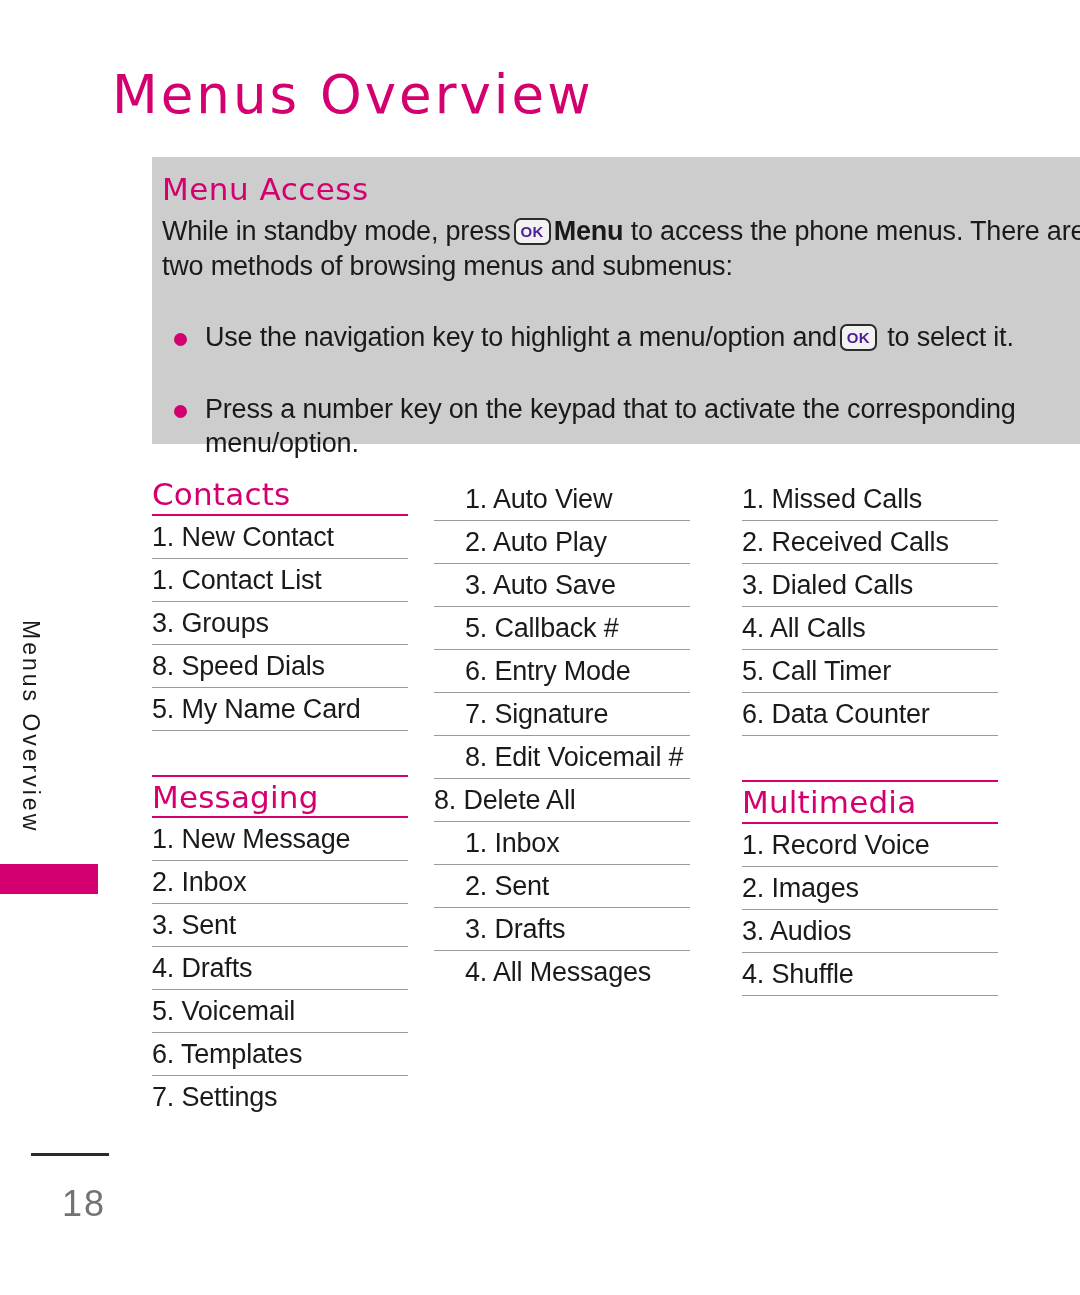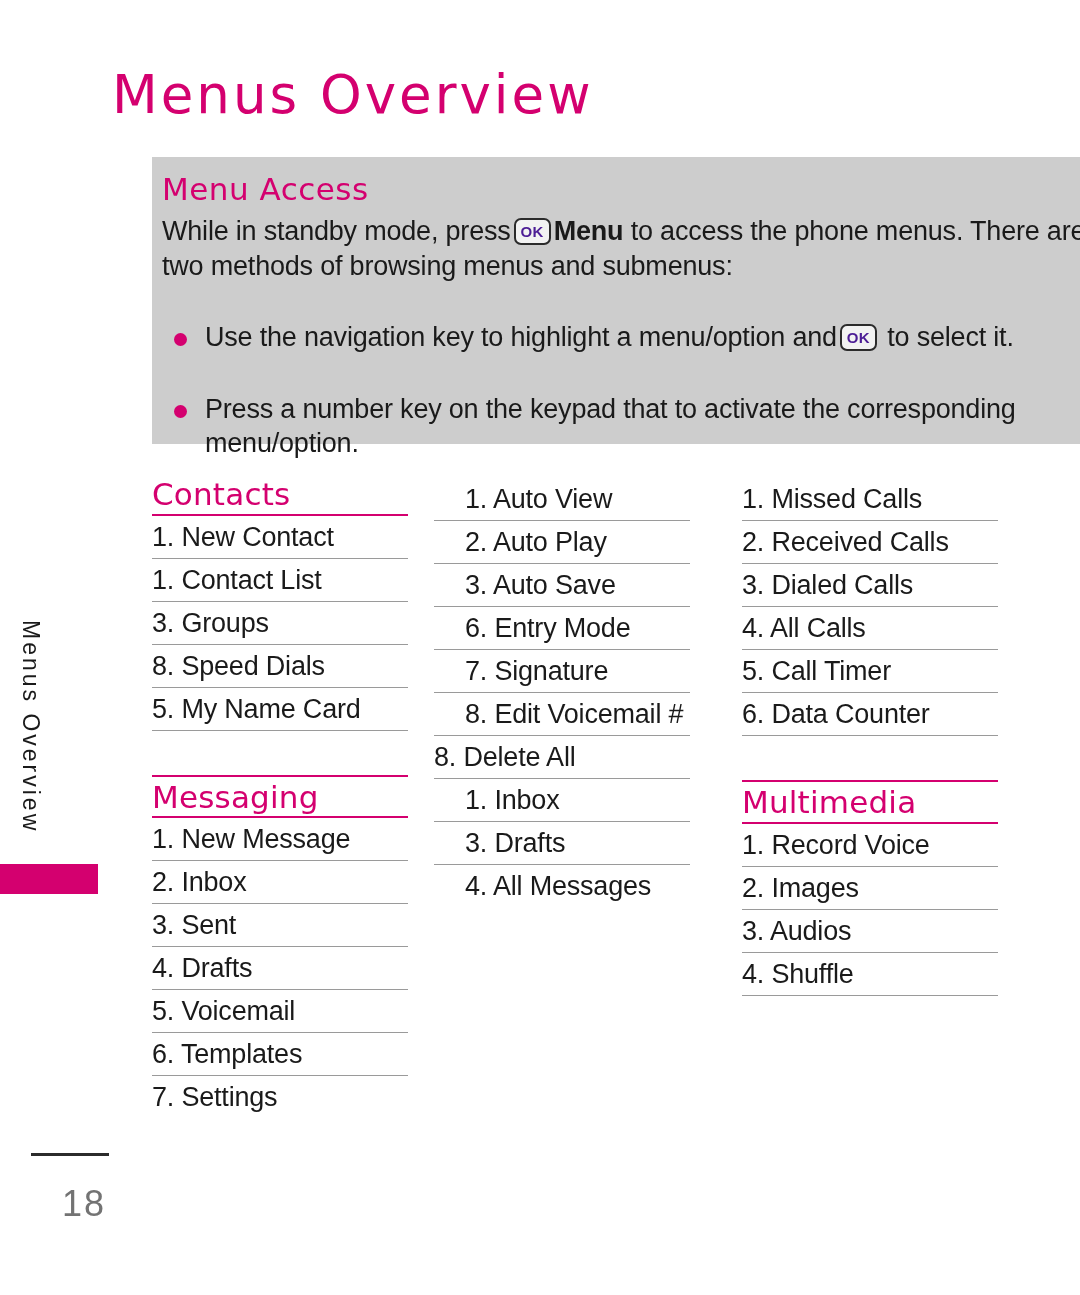--- a/index.html
+++ b/index.html
@@ -245,25 +245,27 @@
       <div class="menu-item">4. Drafts</div>
       <div class="menu-item">5. Voicemail</div>
       <div class="menu-item">6. Templates</div>
       <div class="menu-item" style="border-bottom:none;">7. Settings</div>
     </div>
 
     <div class="col col-2">
       <div class="menu-item">1. Auto View</div>
       <div class="menu-item">2. Auto Play</div>
       <div class="menu-item">3. Auto Save</div>
+      <div class="menu-item">5. Callback #</div>
       <div class="menu-item">6. Entry Mode</div>
       <div class="menu-item">7. Signature</div>
       <div class="menu-item">8. Edit Voicemail #</div>
       <div class="menu-item flush">8. Delete All</div>
       <div class="menu-item">1. Inbox</div>
+      <div class="menu-item">2. Sent</div>
       <div class="menu-item">3. Drafts</div>
       <div class="menu-item" style="border-bottom:none;">4. All Messages</div>
     </div>
 
     <div class="col col-3">
       <div class="menu-item">1. Missed Calls</div>
       <div class="menu-item">2. Received Calls</div>
       <div class="menu-item">3. Dialed Calls</div>
       <div class="menu-item">4. All Calls</div>
       <div class="menu-item">5. Call Timer</div>

